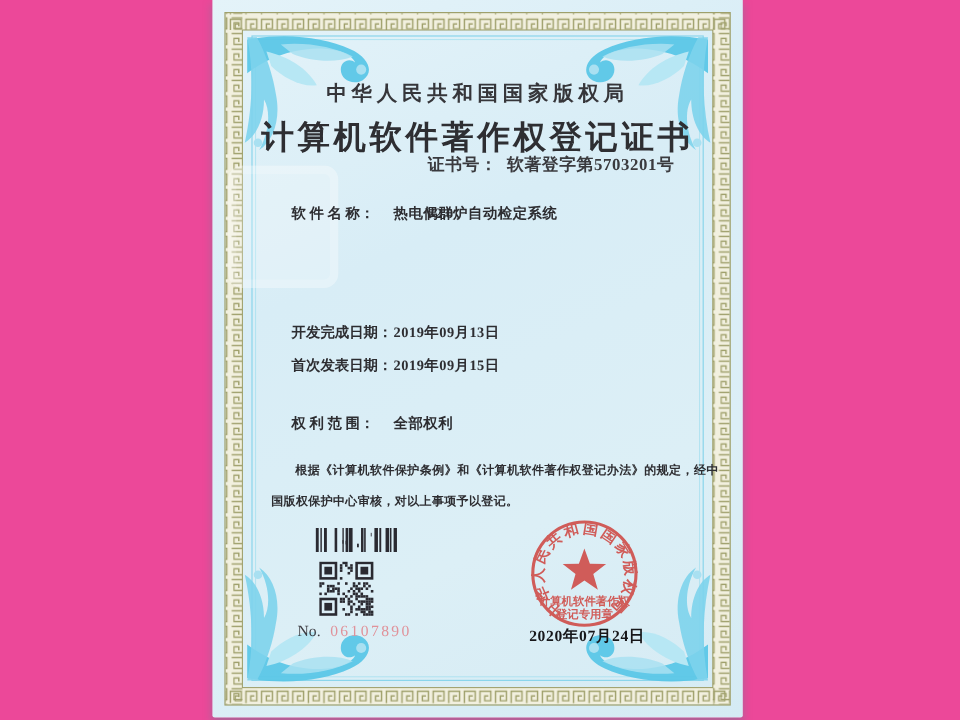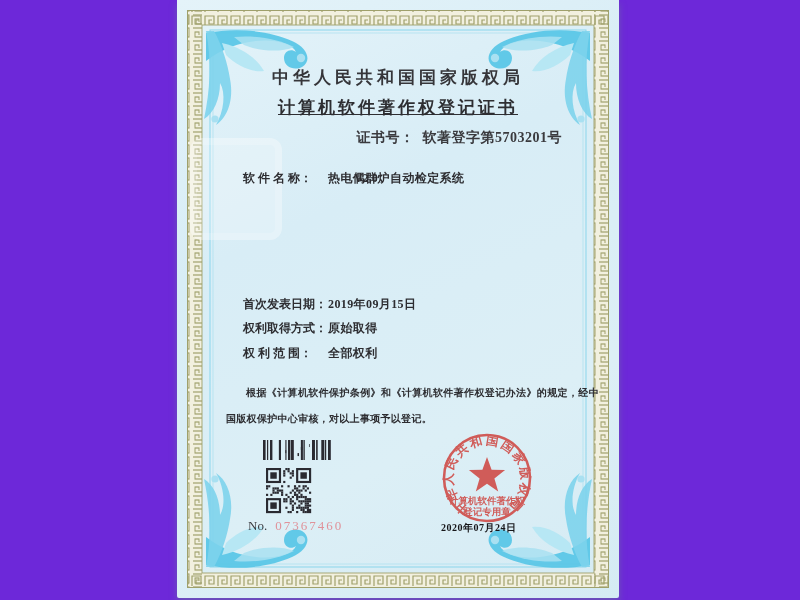--- a/index.html
+++ b/index.html
@@ -1,47 +1,47 @@
 <!DOCTYPE html>
 <html><head>
 <meta charset="utf-8">
 <style>
   * { margin:0; padding:0; box-sizing:border-box; }
   body { width:800px; height:600px; background:#ffffff; overflow:hidden;
          font-family:"Liberation Serif", serif; }
-  .page { position:relative; width:800px; height:600px; background:#6d28d9; }
+  .page { position:relative; width:800px; height:600px; background:#ec4899; }
   .cert { position:absolute; left:177px; top:0; width:442px; height:598px;
           background:linear-gradient(155deg,#e4f3f9 0%, #d8edf6 35%, #dceff6 70%, #d5ebf4 100%);
           box-shadow:0 4px 7px rgba(105,130,150,.5);
           border-radius:0 0 2px 2px; }
   .border-svg { position:absolute; left:0; top:0; width:442px; height:598px; }
   .watermark { position:absolute; left:13px; top:138px; width:92px; height:102px;
                border-radius:12px; background:rgba(255,255,255,.22);
                box-shadow:inset 0 0 0 7px rgba(255,255,255,.18); }
   .authority { position:absolute; left:0; top:66px; width:442px; text-align:center;
                font-size:17px; font-weight:bold; letter-spacing:4px; color:#36363a; }
   .cert-title { position:absolute; left:0; top:96px; width:442px; text-align:center;
-                font-size:17px; font-weight:bold; letter-spacing:3px; color:#2e2e32;text-decoration:underline; }
+                font-size:27px; font-weight:bold; letter-spacing:3px; color:#2e2e32; }
   .cert-no { position:absolute; right:57px; top:129px; font-size:14px; font-weight:bold;
              color:#3a3a3e; letter-spacing:.5px; }
   .cert-no .lbl { margin-right:8px; }
   .row { position:absolute; left:48px; width:360px; font-size:12px; font-weight:bold;
          color:#2d2d31; white-space:pre; }
   .row .lbl { display:inline-block; width:84px; }
   .row .val { margin-left:1px; letter-spacing:.4px;margin-top:11px; }
   .val2 { position:absolute; left:133px; top:171px; font-size:12px; font-weight:bold; color:#2d2d31;margin-left:44px; }
   .statement { position:absolute; left:49px; top:380px; width:373px; font-size:10px;
                font-weight:bold; color:#2d2d31; line-height:26px; text-indent:2em;
                text-align:justify; letter-spacing:.3px; }
   .barcode { position:absolute; left:86px; top:440px; }
   .qr { position:absolute; left:89px; top:468px; }
   .serial { position:absolute; left:71px; top:518px; font-size:13px; color:#3c3c42; }
   .serial .num { color:#e0929a; letter-spacing:2px; margin-left:8px; }
   .seal { position:absolute; left:244px; top:413px; width:132px; height:132px; }
-  .issue-date { position:absolute; left:264px; top:521px; font-size:10px; font-weight:bold;
+  .issue-date { position:absolute; left:264px; top:521px; font-size:13px; font-weight:bold;
                 color:#17171a; letter-spacing:.5px; }
 </style>
 </head>
 <body>
 
 <div class="page">
   <div class="cert">
 
     <svg class="border-svg" width="442" height="598" viewBox="0 0 442 598">
       <defs>
@@ -86,25 +86,25 @@
     <div class="authority">中华人民共和国国家版权局</div>
     <div class="cert-title">计算机软件著作权登记证书</div>
     <div class="cert-no">
       <span class="lbl">证书号：</span><span>软著登字第5703201号</span>
     </div>
 
     <div class="row" style="top:155px">
       <span class="lbl">软 件 名 称：</span><span class="val">热电偶群炉自动检定系统</span>
     </div>
     <div class="val2">V2.0</div>
+    <div class="row" style="top:254px">
+      <span class="lbl">开发完成日期：</span><span class="val">2019年09月13日</span>
+    </div>
     <div class="row" style="top:281px">
       <span class="lbl">首次发表日期：</span><span class="val">2019年09月15日</span>
-    </div>
-    <div class="row" style="top:305px">
-      <span class="lbl">权利取得方式：</span><span class="val">原始取得</span>
     </div>
     <div class="row" style="top:330px">
       <span class="lbl">权 利 范 围：</span><span class="val">全部权利</span>
     </div>
 
     <div class="statement">根据《计算机软件保护条例》和《计算机软件著作权登记办法》的规定，经中国版权保护中心审核，对以上事项予以登记。</div>
 
     <svg class="barcode" width="70" height="20" viewBox="0 0 70 20">
       <g fill="#2a2a31">
           <rect x="0" y="0" width="2.6" height="20"></rect>
@@ -242,21 +242,21 @@
           <rect x="30.099999999999998" y="0" width="15.049999999999999" height="15.049999999999999"></rect>
           <rect x="32.25" y="2.15" width="10.75" height="10.75" fill="#dceef6"></rect>
           <rect x="34.4" y="4.3" width="6.449999999999999" height="6.449999999999999"></rect>
           <rect x="0" y="30.099999999999998" width="15.049999999999999" height="15.049999999999999"></rect>
           <rect x="2.15" y="32.25" width="10.75" height="10.75" fill="#dceef6"></rect>
           <rect x="4.3" y="34.4" width="6.449999999999999" height="6.449999999999999"></rect>
         </g>
     </svg>
 
     <div class="serial">
-      <span>No.</span><span class="num">07367460</span>
+      <span>No.</span><span class="num">06107890</span>
     </div>
 
     <svg class="seal" width="132" height="132" viewBox="-66 -66 132 132">
       <g opacity="0.86">
         <circle cx="0" cy="-1" r="43" fill="none" stroke="#cf4540" stroke-width="2.6"></circle>
         <polygon points="0,-22 4.6,-9.3 18.1,-8.9 7.4,-0.6 11.2,12.4 0,4.8 -11.2,12.4 -7.4,-0.6 -18.1,-8.9 -4.6,-9.3" fill="#cf4540"></polygon>
         <path id="ringpath" d="M -17.2,29.8 A 34.4,34.4 0 1 1 17.2,29.8" fill="none"></path>
         <text font-size="12.5" font-weight="bold" fill="#cf4540" style="letter-spacing:2.2px" font-family="Liberation Serif, serif">
           <textPath href="#ringpath">中华人民共和国国家版权局</textPath>
         </text>

